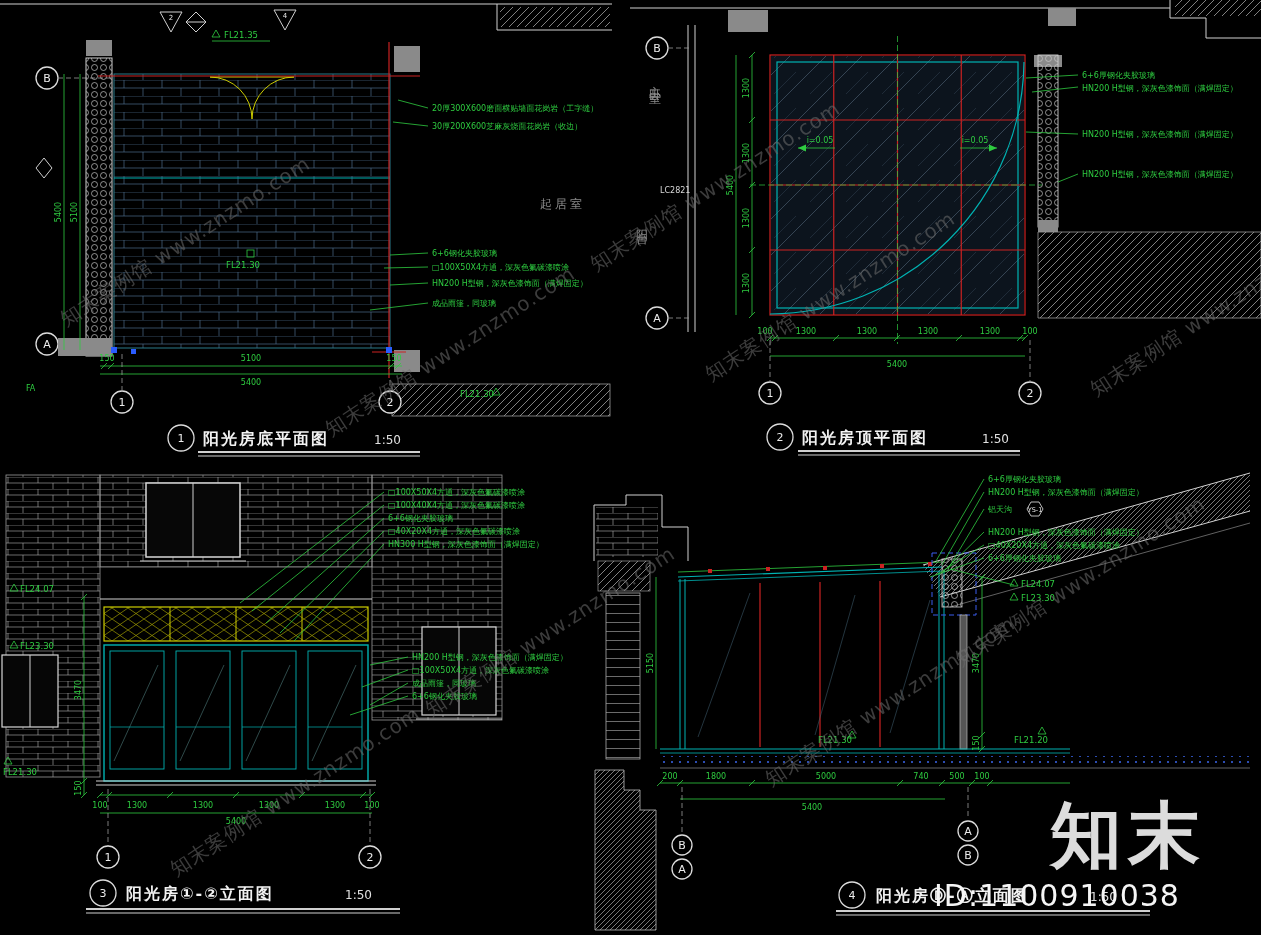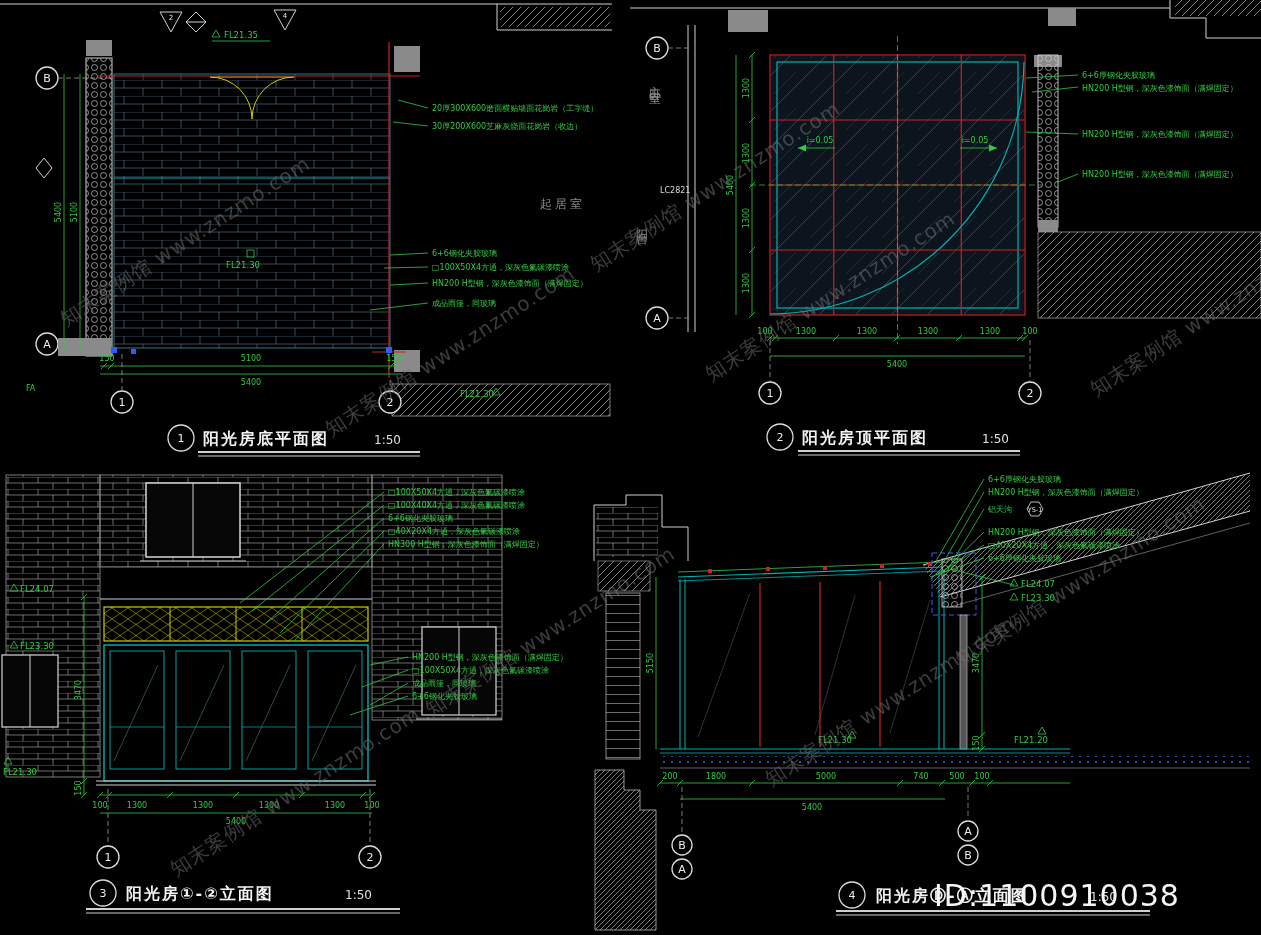--- a/index.html
+++ b/index.html
@@ -494,15 +494,16 @@
 <div class="wm" style="left:55px;top:310px">知末案例馆 www.znzmo.com</div>
 <div class="wm" style="left:320px;top:420px">知末案例馆 www.znzmo.com</div>
 <div class="wm" style="left:585px;top:255px">知末案例馆 www.znzmo.com</div>
 <div class="wm" style="left:700px;top:365px">知末案例馆 www.znzmo.com</div>
 <div class="wm" style="left:1085px;top:380px">知末案例馆 www.znzmo.com</div>
 <div class="wm" style="left:420px;top:700px">知末案例馆 www.znzmo.com</div>
 <div class="wm" style="left:950px;top:650px">知末案例馆 www.znzmo.com</div>
 <div class="wm" style="left:165px;top:860px">知末案例馆 www.znzmo.com</div>
 <div class="wm" style="left:760px;top:770px">知末案例馆 www.znzmo.com</div>
 
+<div id="brand">知末</div>
 <div id="idlabel">ID:1100910038</div>
 
 </div>
 
 </body></html>

